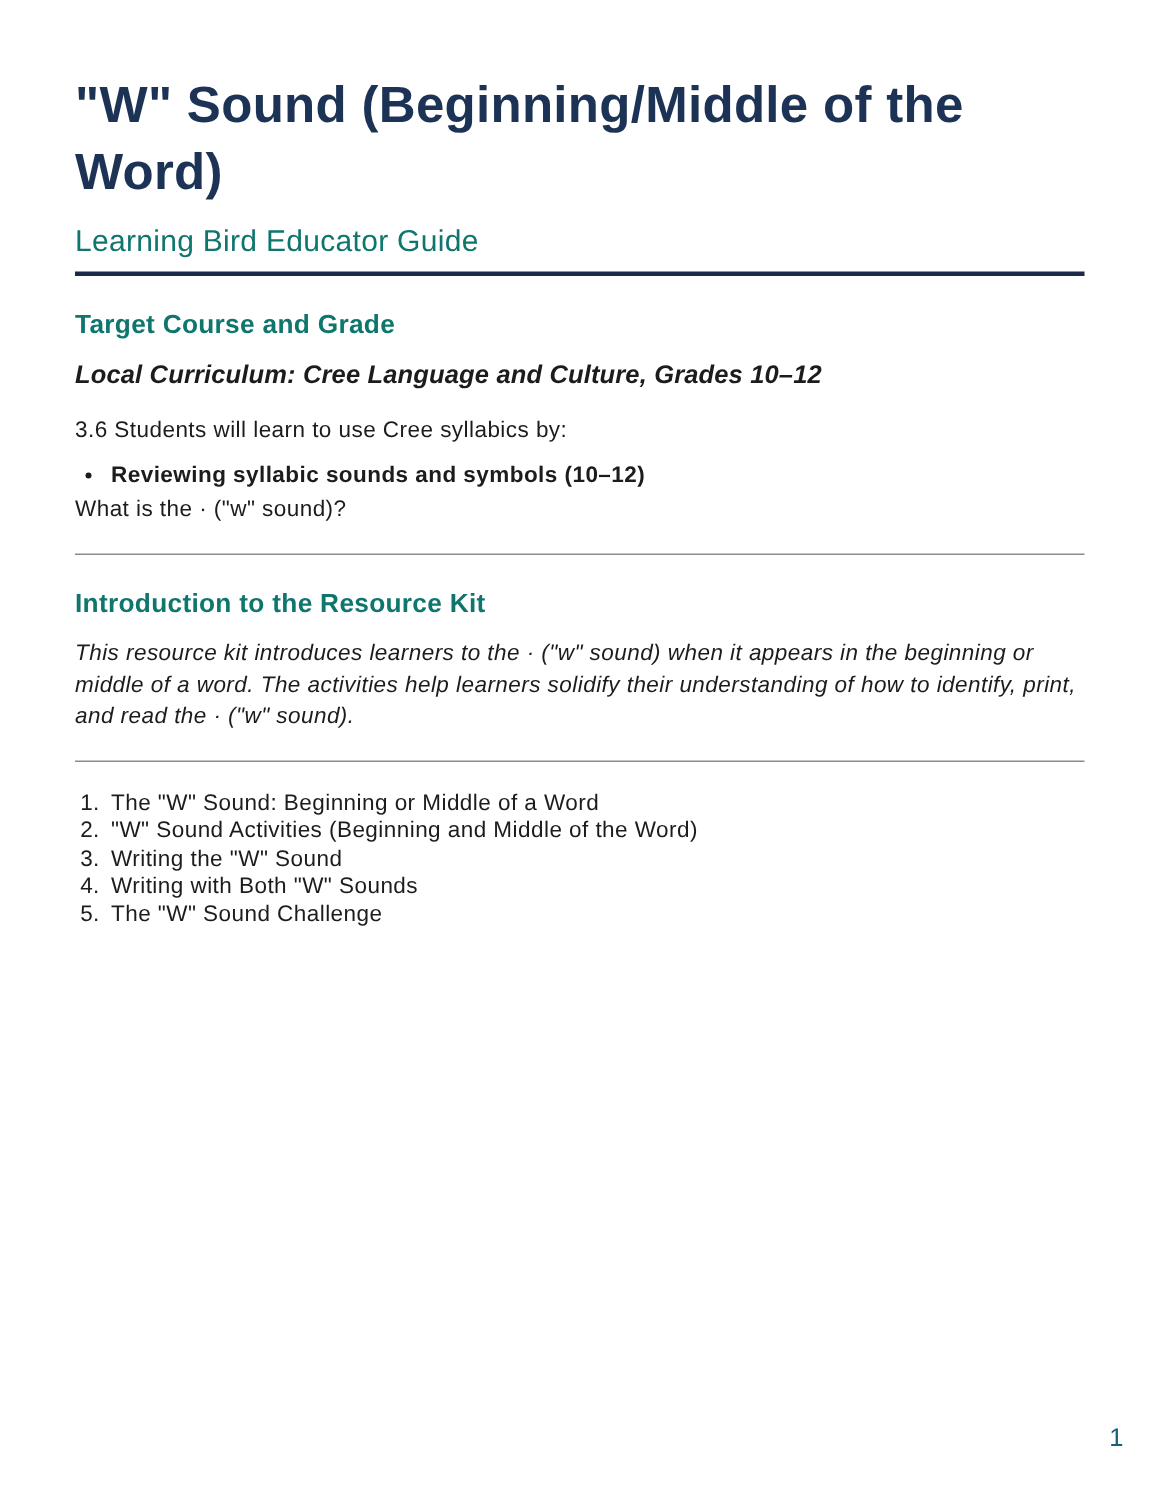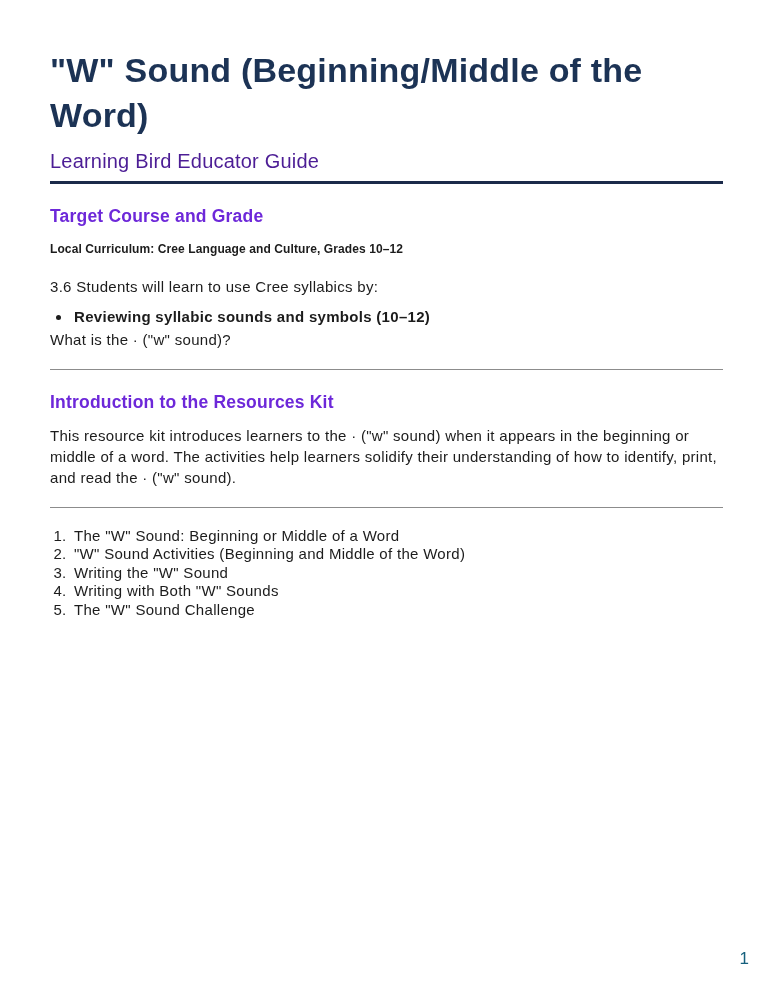--- a/index.html
+++ b/index.html
@@ -20,69 +20,71 @@
     margin: 0 0 12px 0;
     font-size: 34px;
     line-height: 1.32;
     font-weight: bold;
     color: #1c3355;
     letter-spacing: 0.2px;
   }
   .doc-subtitle {
     font-size: 20px;
     line-height: 22px;
-    color: #4c1d95;
+    color: #0f766e;
     margin: 0 0 9px 0;
     letter-spacing: 0.2px;
   }
   hr { border: none; }
   hr.rule-thick {
     border-top: 3px solid #1b2a4a;
     margin: 0;
   }
   hr.rule-thin {
     border-top: 1px solid #8c8c8c;
     margin: 19px 0 19px 0;
   }
   h2.section-heading {
     margin: 21px 0 12px 0;
     font-size: 17.5px;
     line-height: 22px;
     font-weight: bold;
-    color: #6d28d9;
+    color: #0f766e;
     letter-spacing: 0.2px;
   }
   p {
     font-size: 15px;
     line-height: 21px;
     margin: 0 0 15px 0;
     letter-spacing: 0.3px;
   }
   p.curriculum-line {
     font-weight: bold;
-    font-size: 12px;
+    font-size: 17px;
     letter-spacing: 0.1px;
     margin: 0 0 16px 0;
+    font-style: italic;
   }
   p.objective-line {
     margin: 0 0 9px 0;
   }
   ul.bullet-list {
     margin: 0 0 2px 0;
     padding-left: 22px;
     font-size: 15px;
     letter-spacing: 0.3px;
     font-weight: bold;
   }
   ul.bullet-list li {
     line-height: 21px;
     padding-left: 2px;
   }
   p.intro-paragraph {
     margin: 10px 0 4px 0;
+    font-style: italic;
   }
   ol.resources-list {
     margin: 2px 0 0 0;
     padding-left: 21px;
     font-size: 15px;
     letter-spacing: 0.3px;
   }
   ol.resources-list li {
     line-height: 18.5px;
     padding-left: 3px;
@@ -114,21 +116,21 @@
 
   <ul class="bullet-list">
     <li>Reviewing syllabic sounds and symbols (10–12)</li>
   </ul>
 
 
   <p>What is the · ("w" sound)?</p>
 
   <hr class="rule-thin">
 
-  <h2 class="section-heading">Introduction to the Resources Kit</h2>
+  <h2 class="section-heading">Introduction to the Resource Kit</h2>
 
   <p class="intro-paragraph">This resource kit introduces learners to the · ("w" sound) when it appears in the beginning or middle of a word. The activities help learners solidify their understanding of how to identify, print, and read the · ("w" sound).</p>
 
   <hr class="rule-thin">
 
 
   <ol class="resources-list">
     <li>The "W" Sound: Beginning or Middle of a Word</li>
     <li>"W" Sound Activities (Beginning and Middle of the Word)</li>
     <li>Writing the "W" Sound</li>

